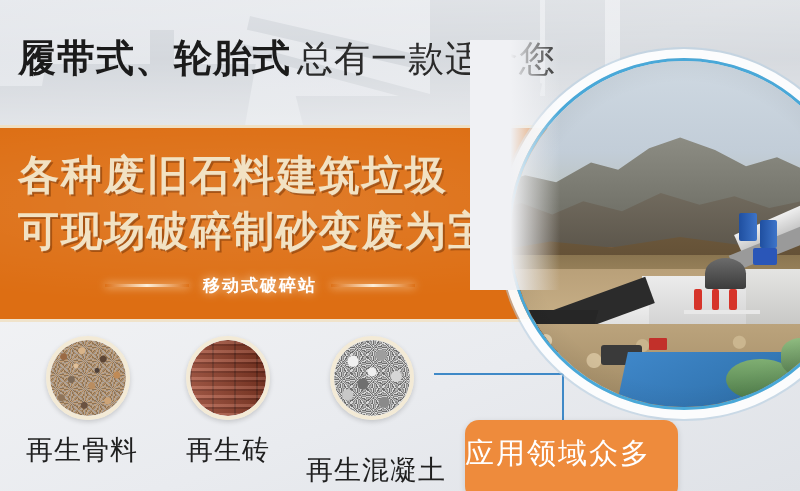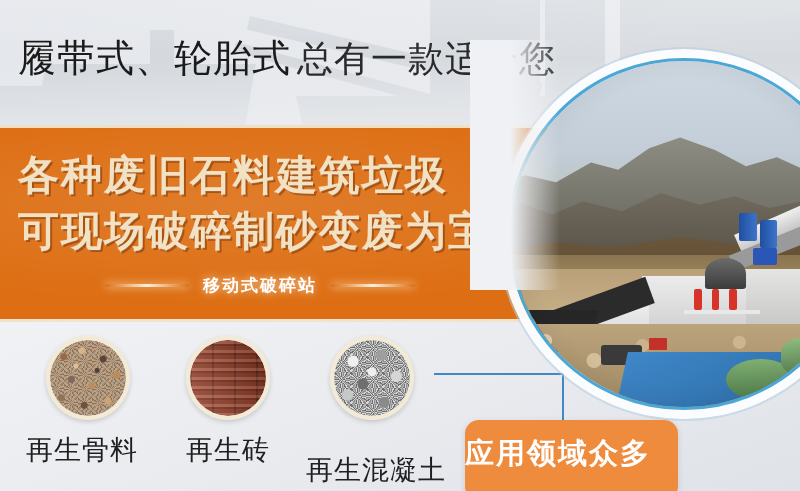--- a/index.html
+++ b/index.html
@@ -31,21 +31,21 @@
   .bgm9{left:585px;top:10px;width:10px;height:70px;background:#99a0a8;}
   .bgm10{left:620px;top:0;width:180px;height:130px;background:linear-gradient(200deg,#c6ccd3,#b0b7bf);}
   .bgm11{left:0px;top:86px;width:120px;height:44px;background:linear-gradient(180deg,#c0c6cd,#a8aeb6);}
   .bg-fade{position:absolute;inset:0;background:linear-gradient(180deg,rgba(238,240,243,.55) 0%,rgba(238,240,243,.25) 45%,rgba(238,240,243,.70) 100%);}
 
   
   .headline{
     position:absolute;left:18px;top:32px;width:560px;height:52px;
     white-space:nowrap;line-height:52px;color:#1b1b1b;
   }
-  .headline .hl-bold{font-size:38px;font-weight:normal;letter-spacing:1px;}
+  .headline .hl-bold{font-size:38px;font-weight:bold;letter-spacing:1px;}
   .headline .hl-light{font-size:36px;font-weight:normal;letter-spacing:1px;margin-left:6px;color:#2a2a2a;}
 
   
   .orange-band{
     position:absolute;left:0;top:125px;width:800px;height:197px;
     background:#dd6e13;
     border-top:3px solid #efe0c4;border-bottom:3px solid #f0e3cb;
     box-sizing:border-box;
   }
   .orange-band .band-sheen{
@@ -141,21 +141,21 @@
   .conn-v{position:absolute;left:562px;top:373px;width:2px;height:54px;background:#3f89c7;}
 
   
   .badge{
     position:absolute;left:465px;top:420px;width:213px;height:80px;
     background:#ee8b3c;border-radius:14px;
     box-shadow:0 2px 6px rgba(0,0,0,.12);
   }
   .badge .badge-text{
     position:absolute;left:0;top:14px;width:178px;text-align:center;
-    font-size:29px;font-weight:bold;color:#ffffff;letter-spacing:2px;white-space:nowrap;
+    font-size:29px;font-weight:normal;color:#ffffff;letter-spacing:2px;white-space:nowrap;
   }
 
   
   .photo-circle{
     position:absolute;left:508px;top:58px;width:352px;height:352px;border-radius:50%;
     border:3px solid #49a8d8;
     box-shadow:0 0 0 9px rgba(255,255,255,.92), 0 0 0 11px rgba(180,205,225,.55);
     overflow:hidden;box-sizing:border-box;
   }
   .ph{position:absolute;}

